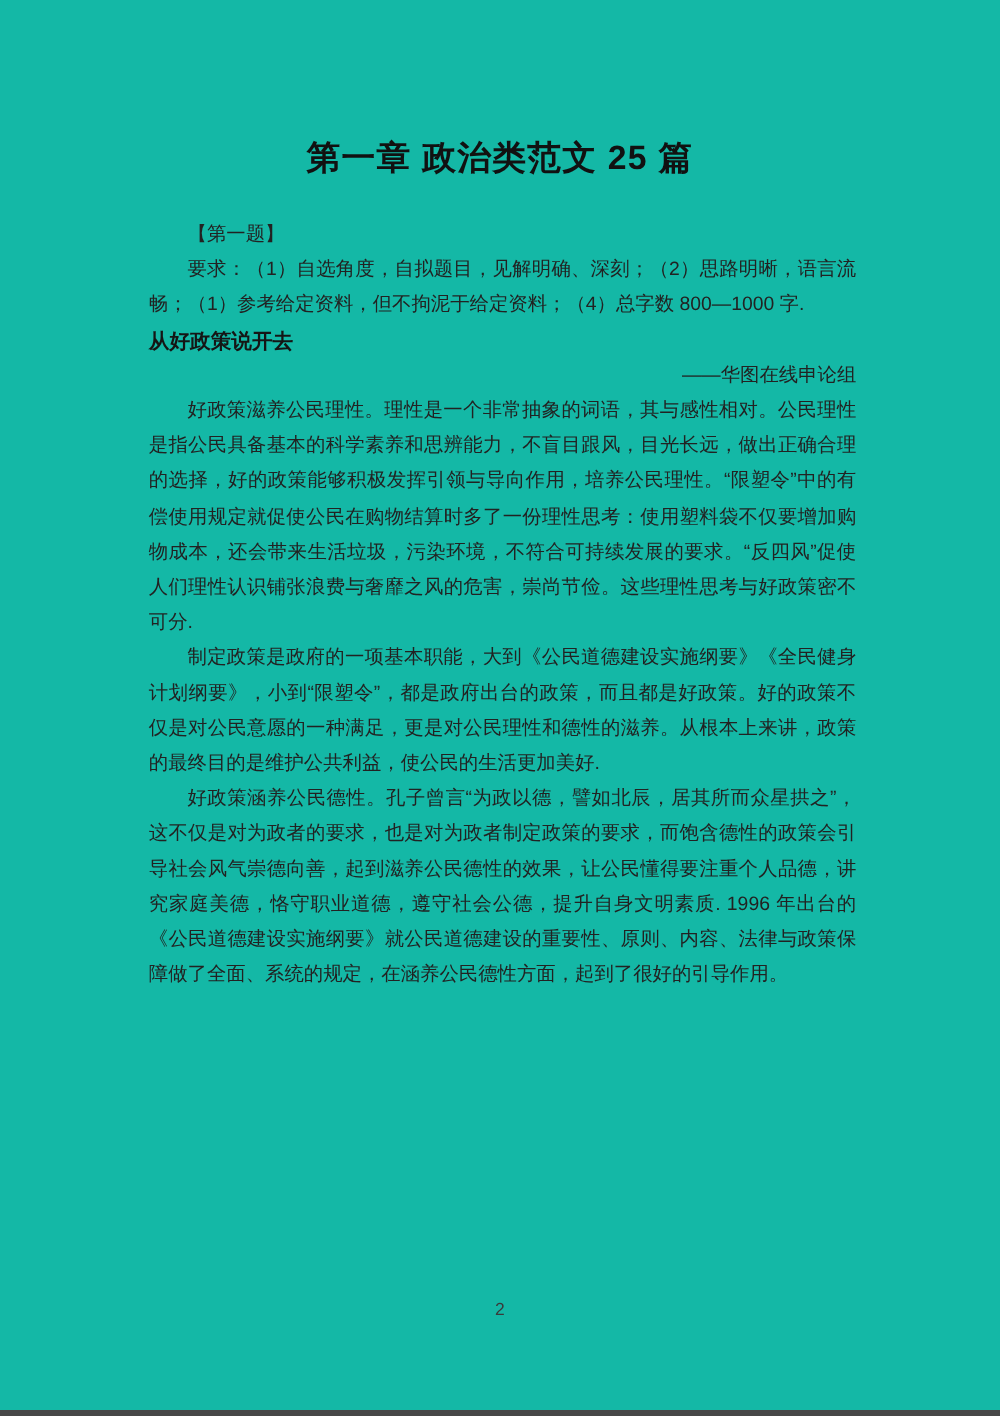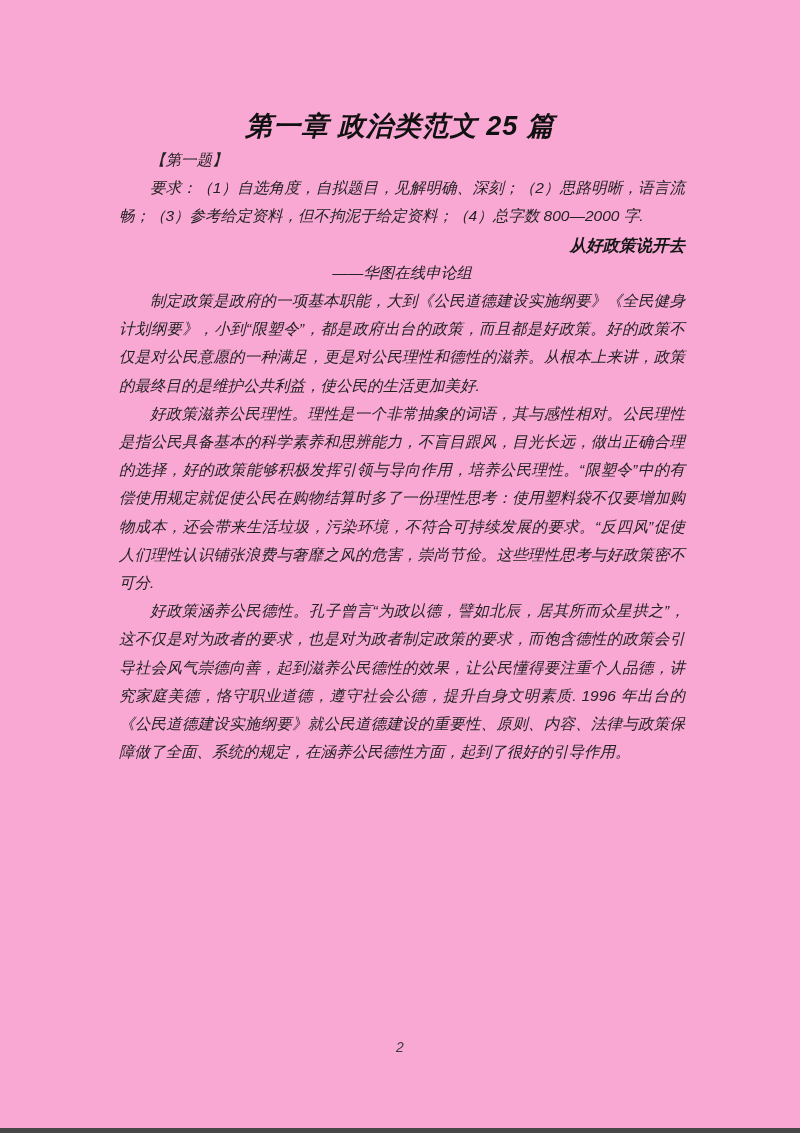--- a/index.html
+++ b/index.html
@@ -12,55 +12,55 @@
     position: relative;
     overflow: hidden;
     background: #ffffff;
     font-family: "Liberation Sans", "DejaVu Sans", sans-serif;
     color: #1f1f1f;
   }
   .page {
     position: relative;
     width: 800px;
     height: 1133px;
-    background: #f9a8d4;
-    font-style: italic;
+    background: #14b8a6;
   }
   .chapter-title {
     padding-top: 106px;
     text-align: center;
     font-size: 27px;
     font-weight: bold;
     letter-spacing: 1px;
     color: #111111;
     line-height: 40px;
   }
   .body-text {
     margin-left: 119px;
     width: 566px;
+    margin-top: 28px;
     font-size: 15.5px;
     line-height: 28.2px;
     text-align: justify;
     color: #222222;
   }
   .body-text p {
     margin: 0;
     padding: 0;
     text-indent: 2em;
   }
   .essay-title {
     text-indent: 0 !important;
-    text-align: right;
+    text-align: left;
     font-weight: bold;
     font-size: 16.5px;
     color: #151515;
   }
   .essay-byline {
     text-indent: 0 !important;
-    text-align: center;
+    text-align: right;
   }
   .page-number {
     position: absolute;
     left: 0;
     right: 0;
     top: 1039px;
     text-align: center;
     font-size: 14px;
     color: #3a3a3a;
   }
@@ -78,30 +78,30 @@
 
 <div class="page">
 
   <div class="chapter-title">第一章 政治类范文 25 篇</div>
 
   <div class="body-text">
 
     <p>【第一题】</p>
 
 
-    <p>要求：（1）自选角度，自拟题目，见解明确、深刻；（2）思路明晰，语言流畅；（3）参考给定资料，但不拘泥于给定资料；（4）总字数 800—2000 字.</p>
+    <p>要求：（1）自选角度，自拟题目，见解明确、深刻；（2）思路明晰，语言流畅；（1）参考给定资料，但不拘泥于给定资料；（4）总字数 800—1000 字.</p>
 
 
     <p class="essay-title">从好政策说开去</p>
 
     <p class="essay-byline">——华图在线申论组</p>
 
+    <p>好政策滋养公民理性。理性是一个非常抽象的词语，其与感性相对。公民理性是指公民具备基本的科学素养和思辨能力，不盲目跟风，目光长远，做出正确合理的选择，好的政策能够积极发挥引领与导向作用，培养公民理性。“限塑令”中的有偿使用规定就促使公民在购物结算时多了一份理性思考：使用塑料袋不仅要增加购物成本，还会带来生活垃圾，污染环境，不符合可持续发展的要求。“反四风”促使人们理性认识铺张浪费与奢靡之风的危害，崇尚节俭。这些理性思考与好政策密不可分.</p>
+
     <p>制定政策是政府的一项基本职能，大到《公民道德建设实施纲要》《全民健身计划纲要》，小到“限塑令”，都是政府出台的政策，而且都是好政策。好的政策不仅是对公民意愿的一种满足，更是对公民理性和德性的滋养。从根本上来讲，政策的最终目的是维护公共利益，使公民的生活更加美好.</p>
-
-    <p>好政策滋养公民理性。理性是一个非常抽象的词语，其与感性相对。公民理性是指公民具备基本的科学素养和思辨能力，不盲目跟风，目光长远，做出正确合理的选择，好的政策能够积极发挥引领与导向作用，培养公民理性。“限塑令”中的有偿使用规定就促使公民在购物结算时多了一份理性思考：使用塑料袋不仅要增加购物成本，还会带来生活垃圾，污染环境，不符合可持续发展的要求。“反四风”促使人们理性认识铺张浪费与奢靡之风的危害，崇尚节俭。这些理性思考与好政策密不可分.</p>
 
     <p>好政策涵养公民德性。孔子曾言“为政以德，譬如北辰，居其所而众星拱之”，这不仅是对为政者的要求，也是对为政者制定政策的要求，而饱含德性的政策会引导社会风气崇德向善，起到滋养公民德性的效果，让公民懂得要注重个人品德，讲究家庭美德，恪守职业道德，遵守社会公德，提升自身文明素质. 1996 年出台的《公民道德建设实施纲要》就公民道德建设的重要性、原则、内容、法律与政策保障做了全面、系统的规定，在涵养公民德性方面，起到了很好的引导作用。</p>
 
 
   </div>
 
   <div class="page-number">2</div>
 
   <div class="bottom-edge"></div>
 

